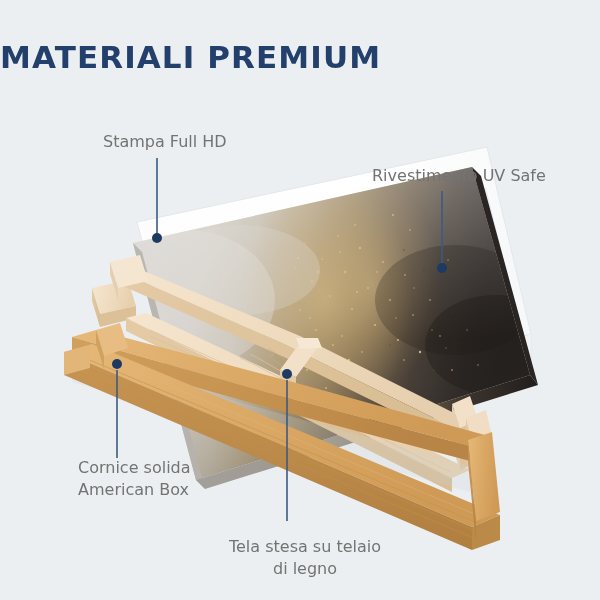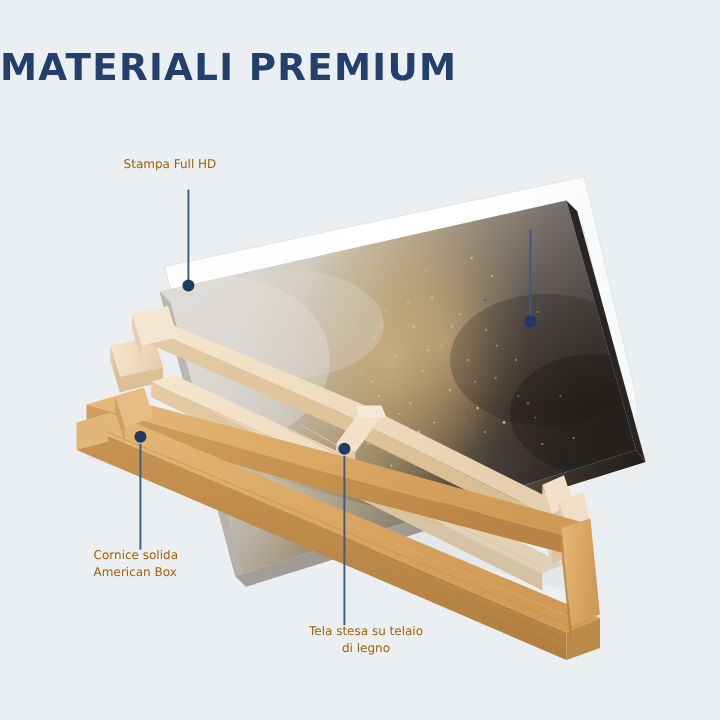--- a/index.html
+++ b/index.html
@@ -37,27 +37,27 @@
     line-height: 1.1;
   }
 
   .scene {
     position: absolute;
     inset: 0;
   }
 
   .callout-label {
     position: absolute;
-    font-size: 10px;
-    color: #a16207;
+    font-size: 16px;
+    color: #737373;
     line-height: 1.38;
     white-space: pre-line;
     font-family: "DejaVu Sans", sans-serif;
   }
-  .callout-label.center { text-align: center; }
+  .callout-label.center { text-align: center; margin-top: 16px; }
   .callout-label.left   { text-align: left; }
 
   svg.overlay {
     position: absolute;
     inset: 0;
     width: 600px;
     height: 600px;
     pointer-events: none;
   }
 </style>
@@ -327,20 +327,21 @@
       <g fill="#1e3a63">
         <circle cx="157" cy="238" r="5"></circle>
         <circle cx="442" cy="268" r="5"></circle>
         <circle cx="117" cy="364" r="5"></circle>
         <circle cx="287" cy="374" r="5"></circle>
       </g>
     </svg>
 
     <div class="callout-label left" style="left:103px; top:131px;">Stampa Full HD</div>
 
+    <div class="callout-label left" style="left:372px; top:165px;">Rivestimento UV Safe</div>
 
     <div class="callout-label left" style="left:78px; top:457px;">Cornice solida
 American Box</div>
 
     <div class="callout-label center" style="left:205px; top:520px; width:200px;">Tela stesa su telaio
 di legno</div>
   </div>
 
 </div>
 

